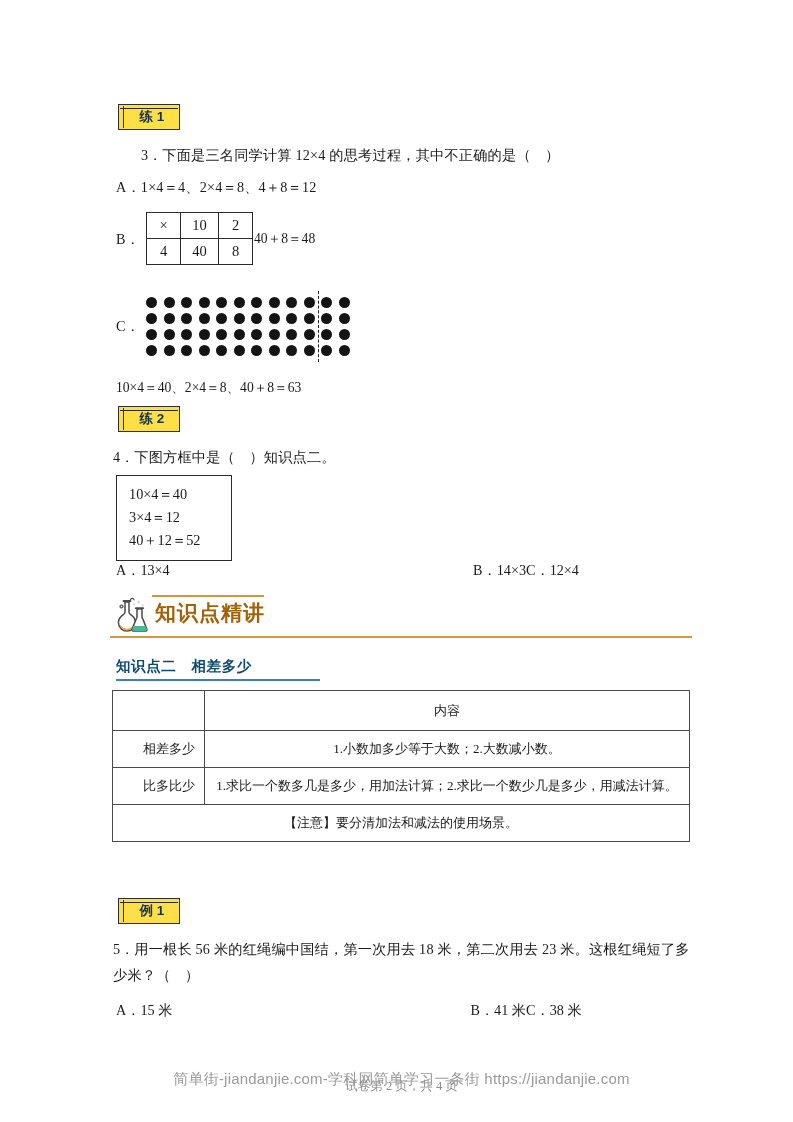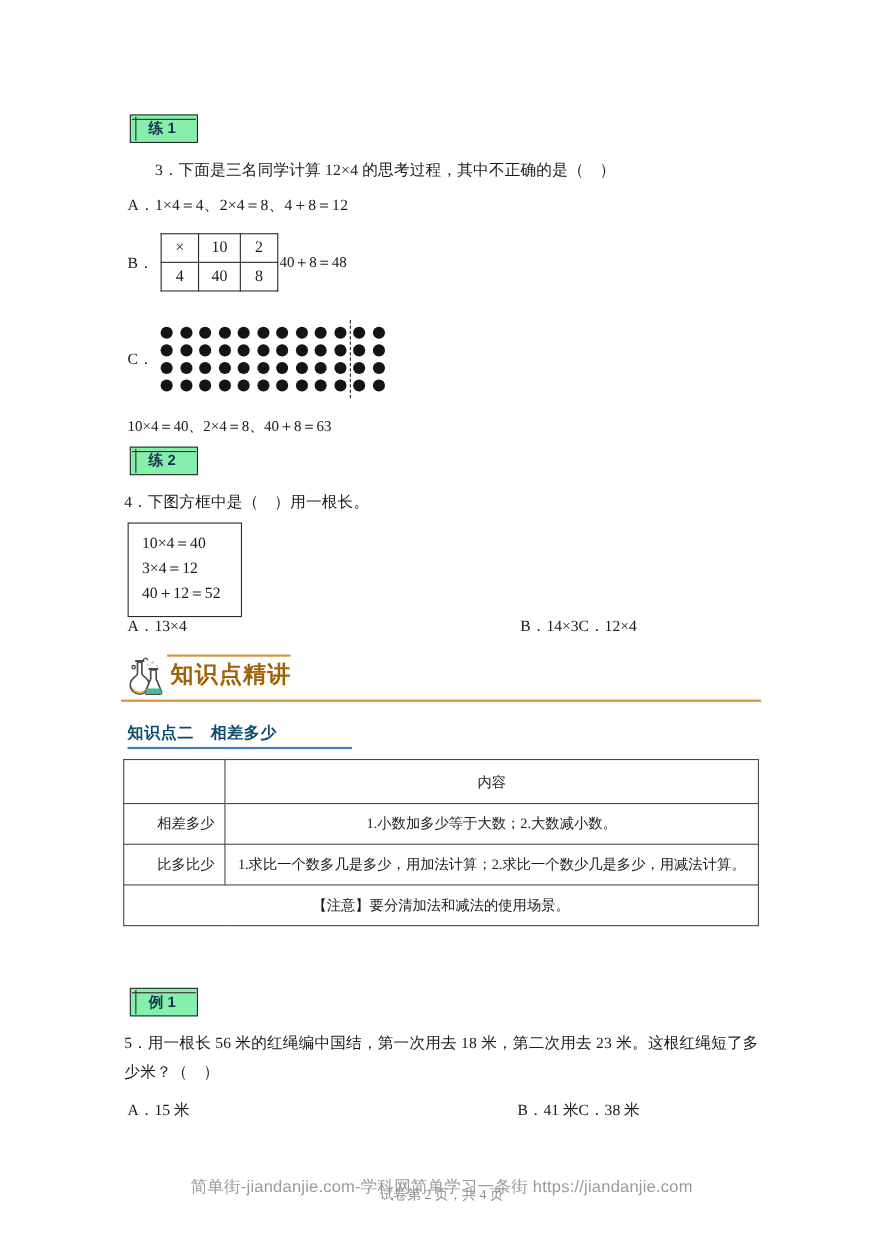--- a/index.html
+++ b/index.html
@@ -24,29 +24,30 @@
     left: 112px;
     top: 0;
     width: 578px;
   }
 
   
   .badge {
     display: inline-block;
     position: relative;
     border: 1.4px solid #2d2d2d;
-    background: #86efac;
+    background: #fde047;
     height: 26px;
     min-width: 62px;
     padding: 0 10px 12px 16px;
     line-height: 23px;
     font-size: 13.5px;
     font-family: "Liberation Sans", sans-serif;
     font-weight: bold;
     color: #17324f;
+    text-align: center;
     white-space: nowrap;
   }
   .badge::before {
     content: "";
     position: absolute;
     left: 4px; top: 1px; bottom: 1px;
     width: 1.2px;
     background: #2d2d2d;
   }
   .badge::after {
@@ -130,21 +131,21 @@
     border-left: 1.4px dashed #1c1c1c;
   }
   .csum {
     font-size: 13.6px;
     margin-top: 6px;
   }
 
   
   .calcbox {
     border: 1.4px solid #2b2b2b;
-    width: 104px;
+    width: 116px;
     padding: 7px 0 8px 12px;
   }
   .calcbox div {
     font-size: 14.3px;
     line-height: 23px;
     white-space: nowrap;
   }
 
   
   .section-head {
@@ -356,21 +357,21 @@
         </div>
     </div>
 
     <div style="position:absolute; left:4px; top:373px;" class="csum">10×4＝40、2×4＝8、40＋8＝63</div>
 
     <div style="position:absolute; left:6px; top:406px;">
       <span class="badge"><span class="badge-label">练 2</span></span>
     </div>
 
     <div style="position:absolute; left:1px; top:444px; width:578px;" class="qline">
-      <span class="qnum">4．</span><span>下图方框中是（　）用一根长。</span>
+      <span class="qnum">4．</span><span>下图方框中是（　）知识点二。</span>
     </div>
 
     <div style="position:absolute; left:4px; top:475px;" class="calcbox">
       <div>10×4＝40</div>
       <div>3×4＝12</div>
       <div>40＋12＝52</div>
     </div>
 
     <div style="position:absolute; left:4px; top:558px; width:574px;" class="opt-row">
       <div class="optA">A．13×4</div>

